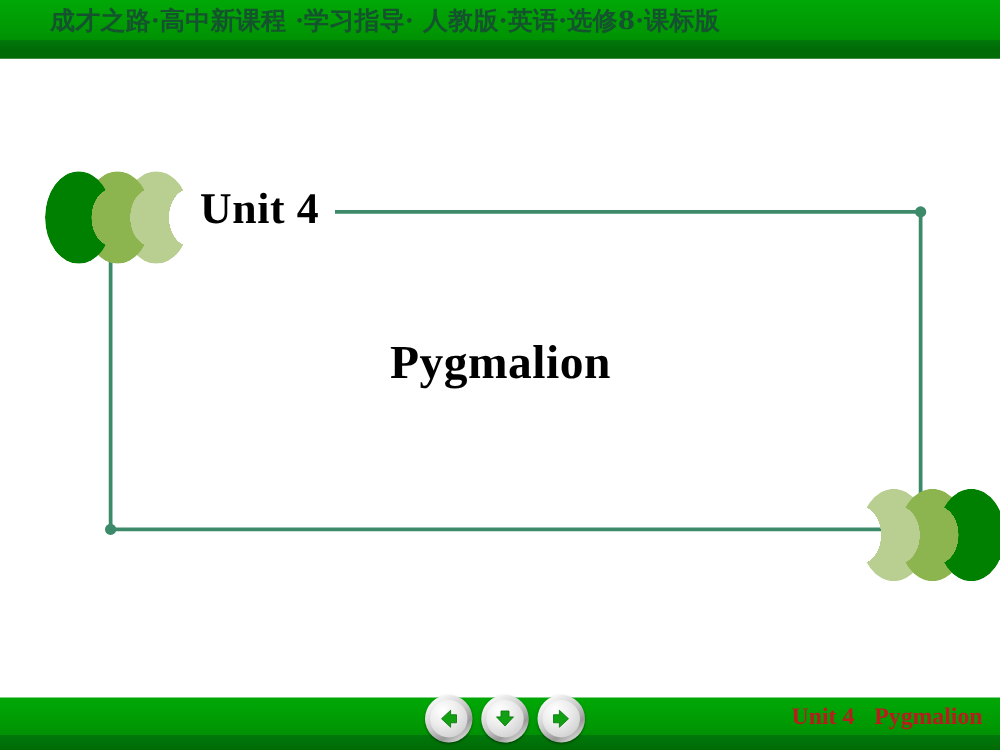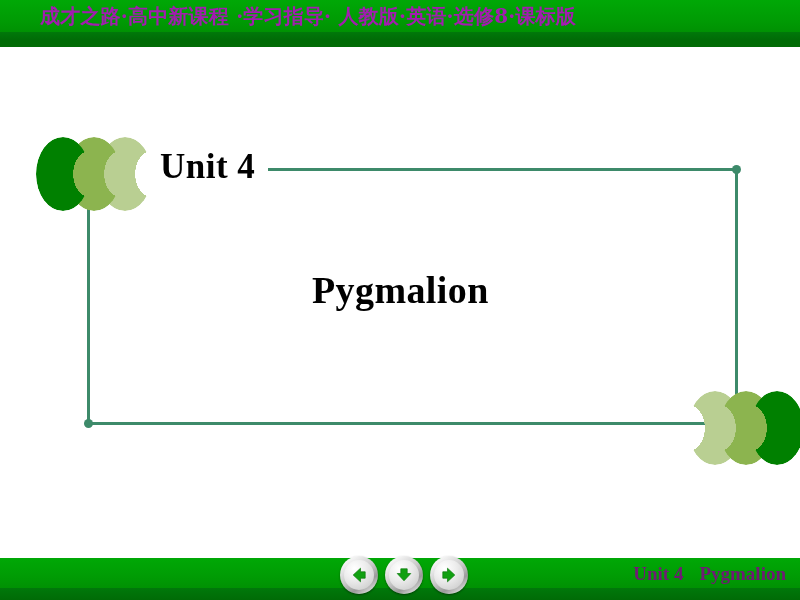--- a/index.html
+++ b/index.html
@@ -23,21 +23,21 @@
     height: 32px;
     background: #00a000;
     background: linear-gradient(to bottom, #00a806 0%, #009c04 60%, #009103 100%);
   }
   #header-title {
     position: absolute;
     left: 40px;
     top: 2px;
     height: 30px;
     line-height: 28px;
-    color: #a21caf;
+    color: #14532d;
     font-size: 20px;
     font-weight: bold;
     letter-spacing: 0.2px;
     white-space: nowrap;
     font-family: "DejaVu Serif", "Liberation Serif", serif;
   }
   #header-underbar {
     position: absolute;
     left: 0; top: 32px;
     width: 800px;
@@ -154,21 +154,21 @@
     width: 800px;
     height: 12px;
     background: linear-gradient(to bottom, #00780a 0%, #006b06 100%);
   }
   #footer-label {
     position: absolute;
     right: 14px;
     top: 561px;
     height: 26px;
     line-height: 26px;
-    color: #701a75;
+    color: #b91c1c;
     font-size: 19px;
     font-weight: bold;
     white-space: nowrap;
   }
   #footer-label .gap { display: inline-block; width: 16px; }
 
   
   #nav-buttons {
     position: absolute;
     left: 340px;

